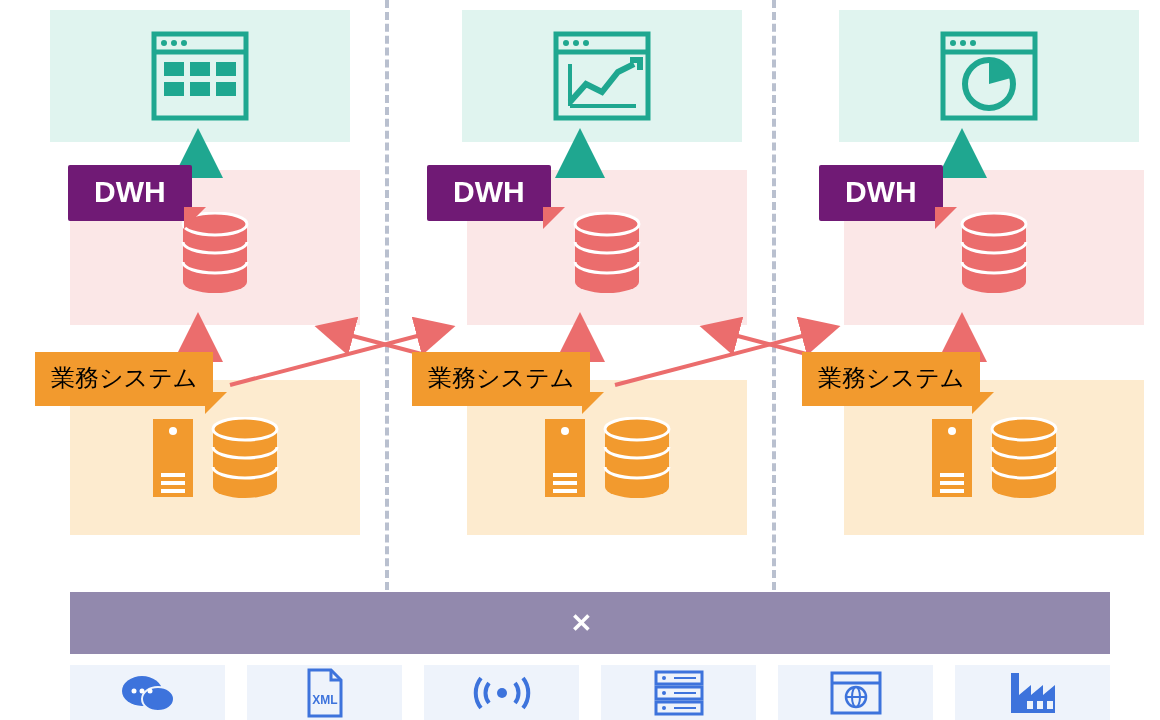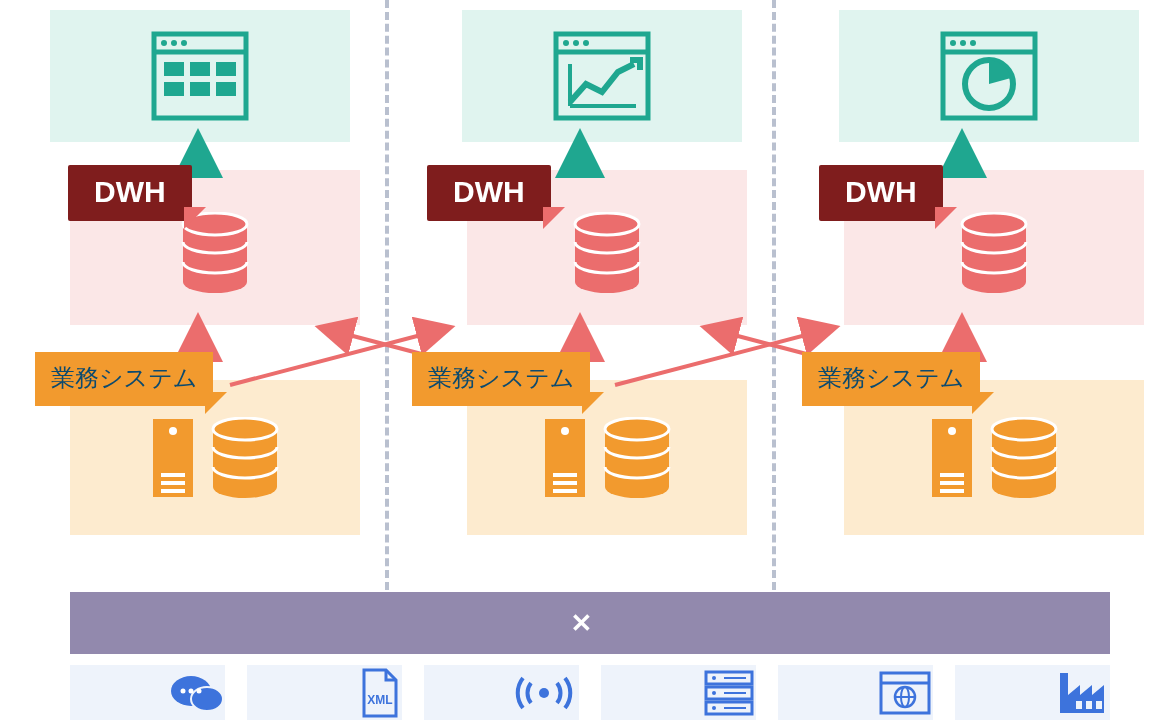--- a/index.html
+++ b/index.html
@@ -26,41 +26,41 @@
   .midbox { position: absolute; background: #fbe7e7; height: 155px; width: 280px; top: 170px; left: 80px; display:flex; align-items:center; justify-content:center; padding-top:10px; }
   .c1 .midbox { left: 70px; width: 290px; }
   .c3 .midbox { left: 70px; width: 300px; }
 
   
   .botbox { position: absolute; background: #fdebcf; height: 155px; width: 280px; top: 380px; left: 80px; display:flex; align-items:center; justify-content:center; gap:12px; }
   .c1 .botbox { left: 70px; width: 290px; }
   .c3 .botbox { left: 70px; width: 300px; }
 
   
-  .dwh-label { position: absolute; top: 165px; left: 40px; background: #7f1d1d; color:#fff; font-size: 30px; font-weight: 600; padding: 10px 26px 12px; border-radius: 2px; z-index:5; }
+  .dwh-label { position: absolute; top: 165px; left: 40px; background: #701a75; color:#fff; font-size: 30px; font-weight: 600; padding: 10px 26px 12px; border-radius: 2px; z-index:5; }
   .c1 .dwh-label { left: 68px; }
   .c3 .dwh-label { left: 45px; }
   .dwh-label::after { content:""; position:absolute; right:-14px; bottom:-8px; width:0;height:0; border-left:22px solid #eb6d6d; border-bottom:22px solid transparent; }
 
   
-  .sys-label { position: absolute; top: 352px; left: 25px; background: #f29a2e; color:#0c4a6e; font-size: 24px; font-weight: 500; padding: 10px 16px 12px; z-index:5; }
+  .sys-label { position: absolute; top: 352px; left: 25px; background: #f29a2e; color:#000000; font-size: 24px; font-weight: 500; padding: 10px 16px 12px; z-index:5; }
   .c1 .sys-label { left: 35px; }
   .c3 .sys-label { left: 28px; }
   .sys-label::after { content:""; position:absolute; right:-14px; bottom:-8px; width:0;height:0; border-left:22px solid #f29a2e; border-bottom:22px solid transparent; }
 
   
   .arrow-layer { position:absolute; top:0; left:0; width:1160px; height:560px; pointer-events:none; z-index:3; }
 
   
   .banner { position:absolute; top:592px; left:70px; right:50px; height:62px; background:#9289ad; color:#fff; font-size:28px; font-weight:500; display:flex; align-items:center; justify-content:center; letter-spacing:1px;}
   .banner .x { font-size:26px; margin-right:16px; font-weight:700; }
 
   
   .iconrow { position:absolute; top:665px; left:70px; right:50px; display:flex; gap:22px; }
-  .iconcell { flex:1; height:55px; background:#eef3fb; display:flex; align-items:center; justify-content:flex-end; }
+  .iconcell { flex:1; height:55px; background:#eef3fb; display:flex; align-items:center; justify-content:center; }
   .iconcell svg { fill:#3d73dc; }
 
   
   .browser-frame { stroke:#1fa790; stroke-width:5; fill:none; }
   .db { fill:#eb6d6d; }
   .db-o { fill:#f29a2e; }
 </style>
 </head>
 <body>
 

